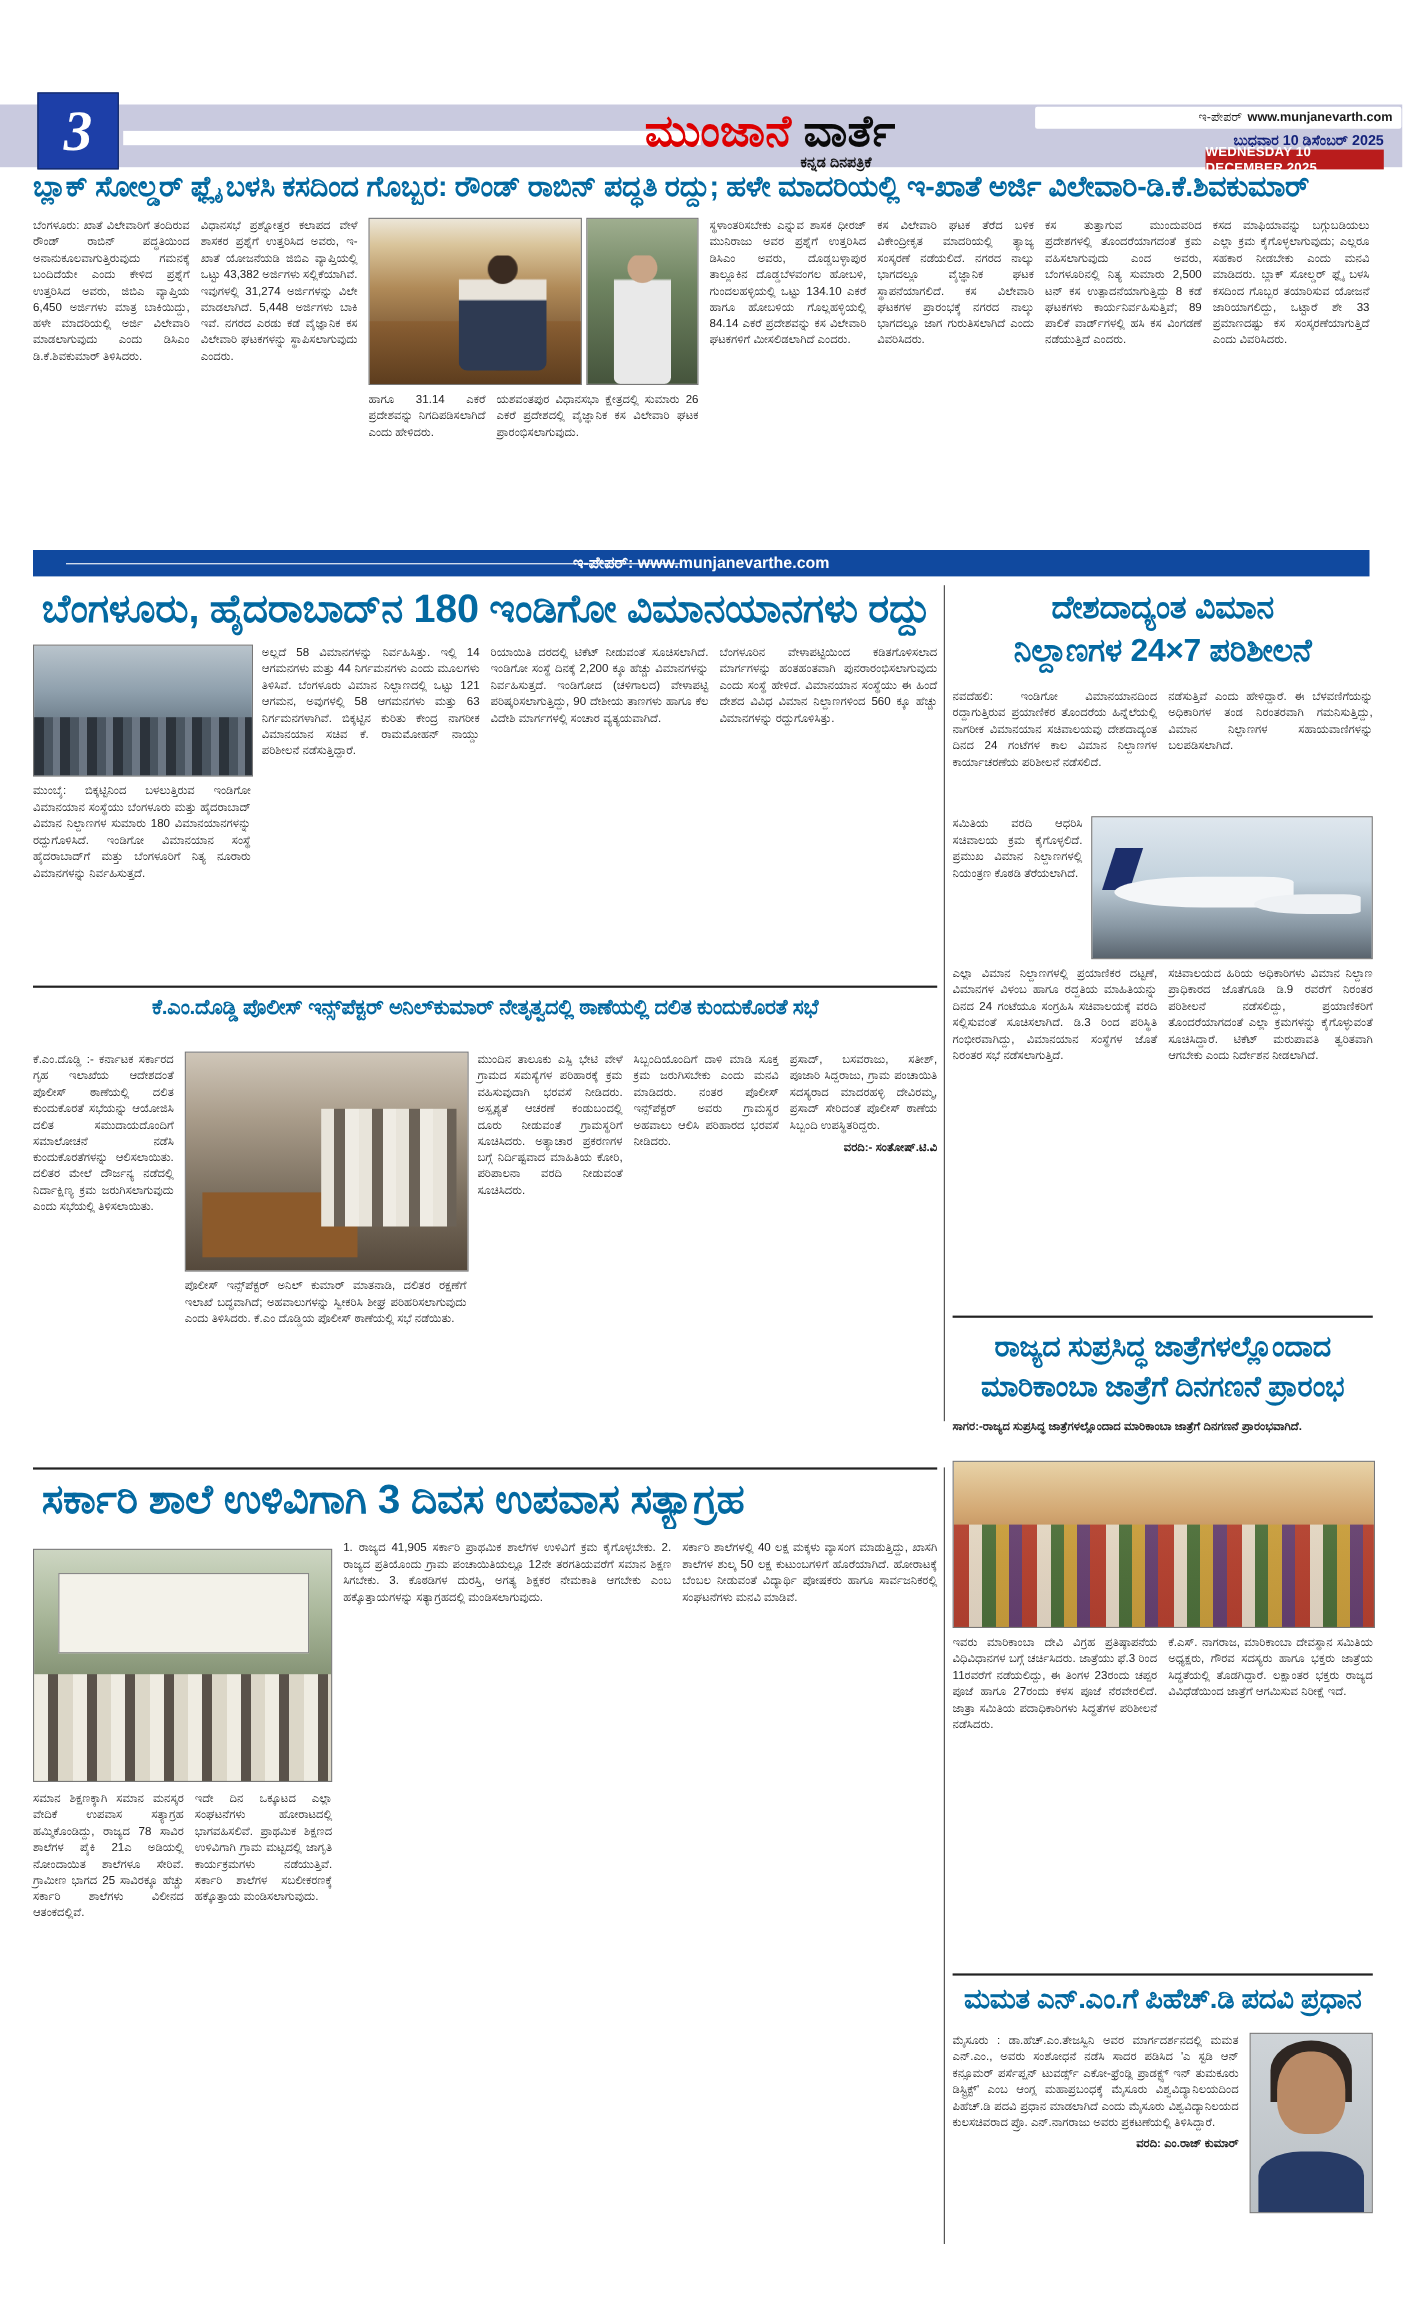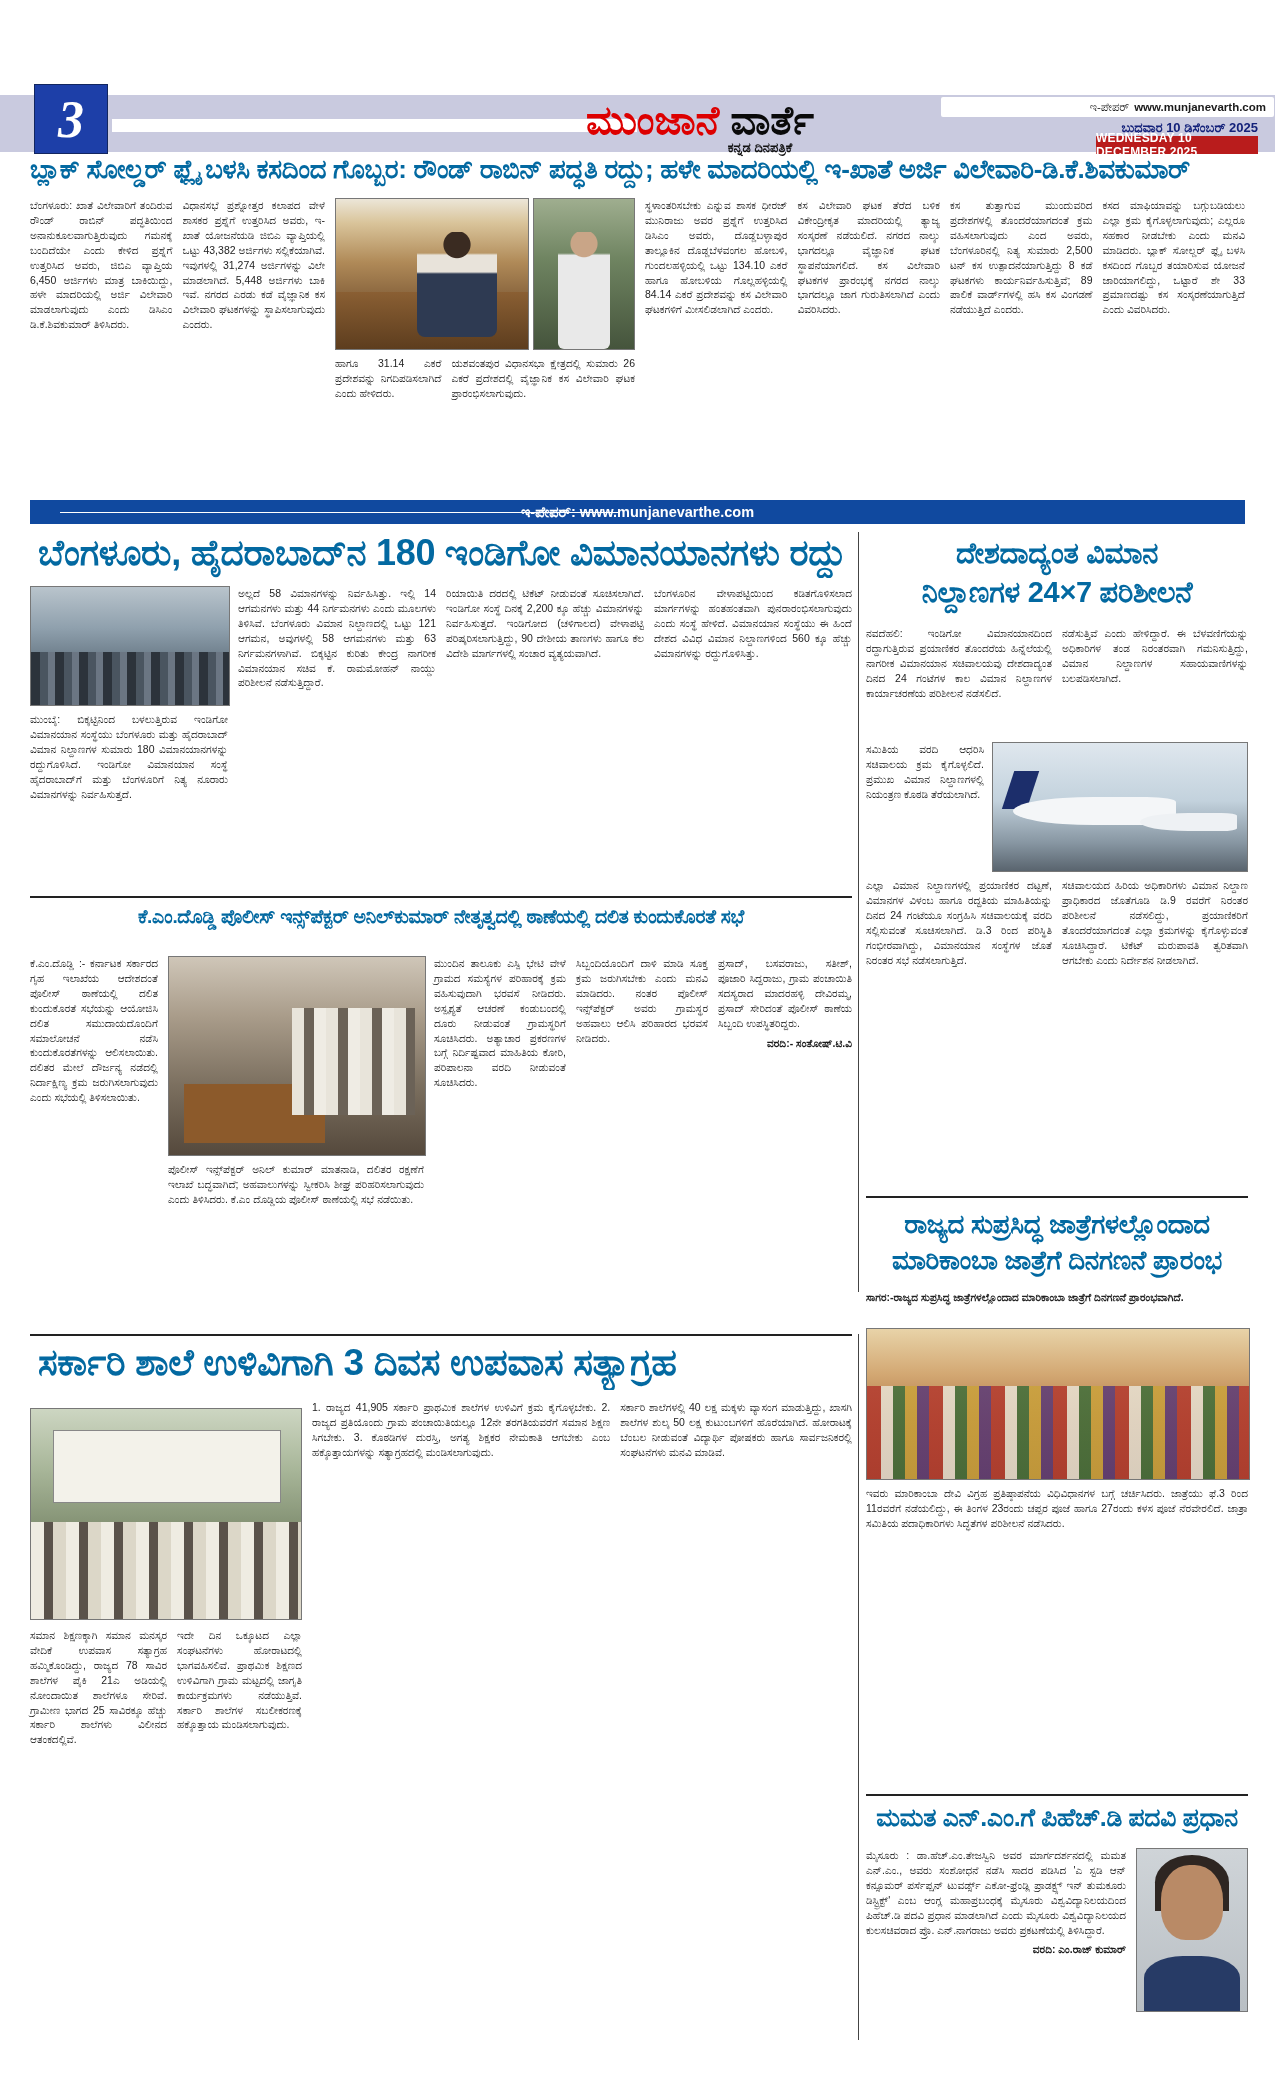--- a/index.html
+++ b/index.html
@@ -166,20 +166,21 @@
 <div class="abs hl" style="left:866px;top:1206px;width:382px;text-align:center;font-size:26px;line-height:1.4;">
   <div>ರಾಜ್ಯದ ಸುಪ್ರಸಿದ್ಧ ಜಾತ್ರೆಗಳಲ್ಲೊಂದಾದ</div>
   <div>ಮಾರಿಕಾಂಬಾ ಜಾತ್ರೆಗೆ ದಿನಗಣನೆ ಪ್ರಾರಂಭ</div>
 </div>
 <div class="abs just" style="left:866px;top:1290px;width:382px;height:34px;font-weight:700;">ಸಾಗರ:-ರಾಜ್ಯದ ಸುಪ್ರಸಿದ್ಧ ಜಾತ್ರೆಗಳಲ್ಲೊಂದಾದ ಮಾರಿಕಾಂಬಾ ಜಾತ್ರೆಗೆ ದಿನಗಣನೆ ಪ್ರಾರಂಭವಾಗಿದೆ.</div>
 <div class="abs ph ph-festival" style="left:866px;top:1328px;width:382px;height:150px;">
   <div class="ppl"></div>
 </div>
 <div class="abs cols" style="left:866px;top:1486px;width:382px;height:300px;">
   <div class="c just">ಇವರು ಮಾರಿಕಾಂಬಾ ದೇವಿ ವಿಗ್ರಹ ಪ್ರತಿಷ್ಠಾಪನೆಯ ವಿಧಿವಿಧಾನಗಳ ಬಗ್ಗೆ ಚರ್ಚಿಸಿದರು. ಜಾತ್ರೆಯು ಫೆ.3 ರಿಂದ 11ರವರೆಗೆ ನಡೆಯಲಿದ್ದು, ಈ ತಿಂಗಳ 23ರಂದು ಚಪ್ಪರ ಪೂಜೆ ಹಾಗೂ 27ರಂದು ಕಳಸ ಪೂಜೆ ನೆರವೇರಲಿದೆ. ಜಾತ್ರಾ ಸಮಿತಿಯ ಪದಾಧಿಕಾರಿಗಳು ಸಿದ್ಧತೆಗಳ ಪರಿಶೀಲನೆ ನಡೆಸಿದರು.</div>
+  <div class="c just">ಕೆ.ಎಸ್. ನಾಗರಾಜ, ಮಾರಿಕಾಂಬಾ ದೇವಸ್ಥಾನ ಸಮಿತಿಯ ಅಧ್ಯಕ್ಷರು, ಗೌರವ ಸದಸ್ಯರು ಹಾಗೂ ಭಕ್ತರು ಜಾತ್ರೆಯ ಸಿದ್ಧತೆಯಲ್ಲಿ ತೊಡಗಿದ್ದಾರೆ. ಲಕ್ಷಾಂತರ ಭಕ್ತರು ರಾಜ್ಯದ ವಿವಿಧೆಡೆಯಿಂದ ಜಾತ್ರೆಗೆ ಆಗಮಿಸುವ ನಿರೀಕ್ಷೆ ಇದೆ.</div>
 </div>
 
 <div class="abs rule" style="left:30px;top:1334px;width:822px;"></div>
 <div class="abs hl" style="left:38px;top:1342px;width:812px;height:48px;font-size:37px;white-space:nowrap;overflow:hidden;">ಸರ್ಕಾರಿ ಶಾಲೆ ಉಳಿವಿಗಾಗಿ 3 ದಿವಸ ಉಪವಾಸ ಸತ್ಯಾಗ್ರಹ</div>
 <div class="abs" style="left:30px;top:1400px;width:822px;height:688px;display:flex;gap:10px;">
   <div style="width:406px;">
     <div class="ph ph-protest" style="width:270px;height:210px;margin-top:8px;">
       <div class="banner"></div>
       <div class="ppl"></div>
     </div>

